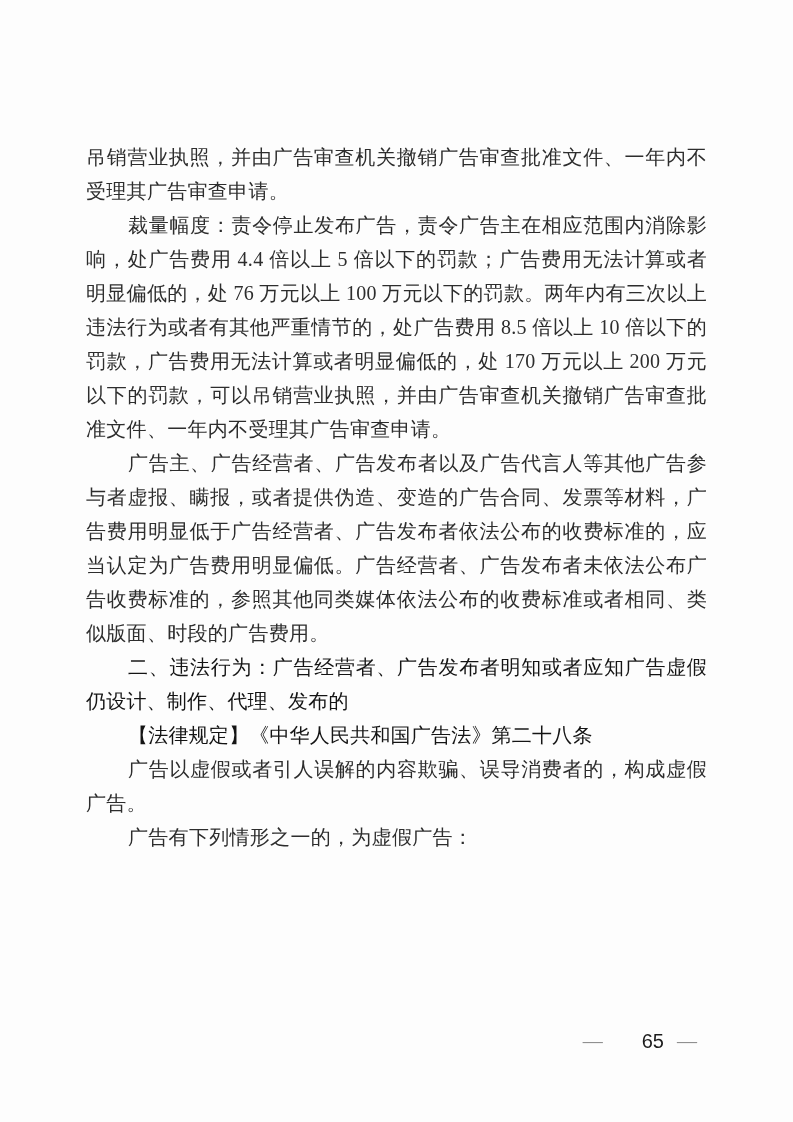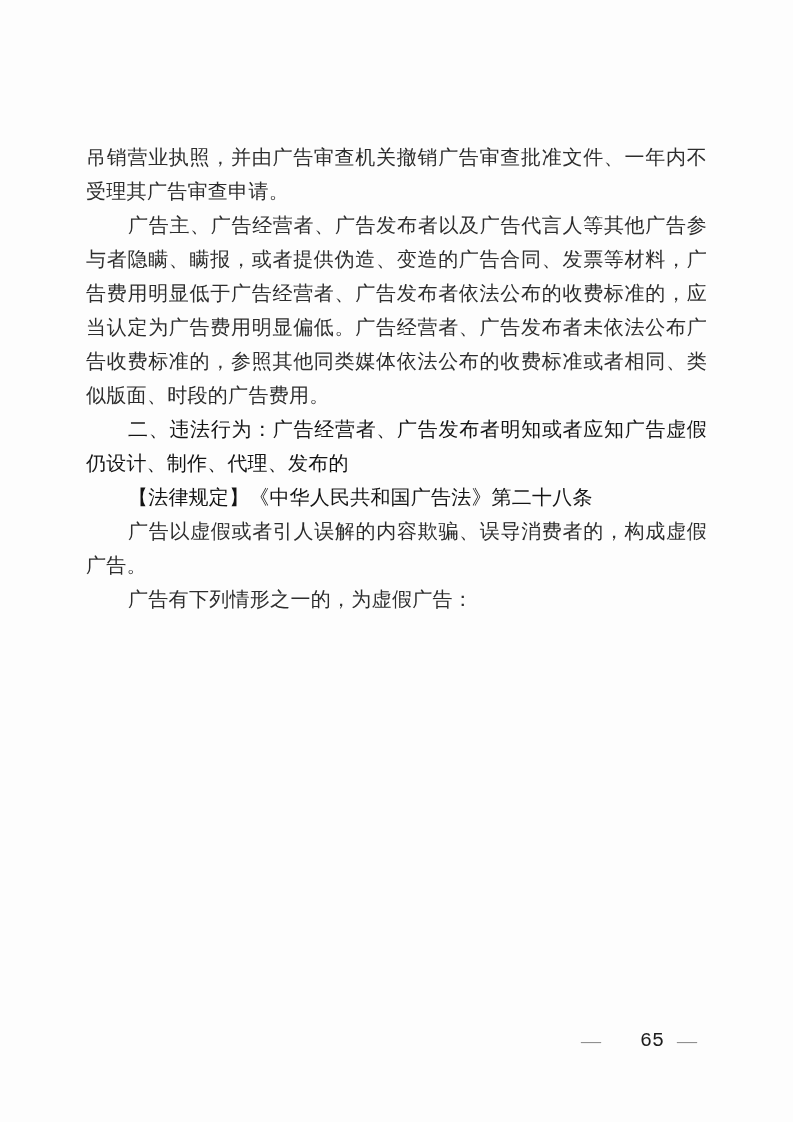--- a/index.html
+++ b/index.html
@@ -51,32 +51,33 @@
     gap: 13px;
     font-size: 20px;
     line-height: 24px;
   }
   .footer .dash {
     color: #8a8a8a;
     font-family: "Liberation Serif", "DejaVu Serif", serif;
   }
   .footer .num {
     color: #1c1c1c;
-    font-family: Liberation Mono, monospace;
+    font-family: Liberation Sans, sans-serif;
     margin-left: 26px;
   }
 </style>
 </head>
 <body>
 
 <div class="page">
 
   <div class="text-block">
     <p class="para">吊销营业执照，并由广告审查机关撤销广告审查批准文件、一年内不受理其广告审查申请。</p>
-    <p class="para indent">广告主、广告经营者、广告发布者以及广告代言人等其他广告参与者隐瞒、瞒报，或者提供伪造、变造的广告合同、发票等材料，广告费用明显低于广告经营者、广告发布者依法公布的收费标准的，应当认定为广告费用明显偏低。广告经营者、广告发布者未依法公布广告收费标准的，参照其他同类媒体依法公布的收费标准或者相同、类似版面、时段的广告费用。</p>
+    <p class="para indent">裁量幅度：责令停止发布广告，责令广告主在相应范围内消除影响，处广告费用 4.4 倍以上 5 倍以下的罚款；广告费用无法计算或者明显偏低的，处 76 万元以上 100 万元以下的罚款。两年内有三次以上违法行为或者有其他严重情节的，处广告费用 8.5 倍以上 10 倍以下的罚款，广告费用无法计算或者明显偏低的，处 170 万元以上 200 万元以下的罚款，可以吊销营业执照，并由广告审查机关撤销广告审查批准文件、一年内不受理其广告审查申请。</p>
+    <p class="para indent">广告主、广告经营者、广告发布者以及广告代言人等其他广告参与者虚报、瞒报，或者提供伪造、变造的广告合同、发票等材料，广告费用明显低于广告经营者、广告发布者依法公布的收费标准的，应当认定为广告费用明显偏低。广告经营者、广告发布者未依法公布广告收费标准的，参照其他同类媒体依法公布的收费标准或者相同、类似版面、时段的广告费用。</p>
     <p class="para indent heading">二、违法行为：广告经营者、广告发布者明知或者应知广告虚假仍设计、制作、代理、发布的</p>
     <p class="para indent heading">【法律规定】《中华人民共和国广告法》第二十八条</p>
     <p class="para indent">广告以虚假或者引人误解的内容欺骗、误导消费者的，构成虚假广告。</p>
     <p class="para indent">广告有下列情形之一的，为虚假广告：</p>
   </div>
 
   <div class="footer">
     <span class="dash">—</span>
     <span class="num">65</span>
     <span class="dash">—</span>

